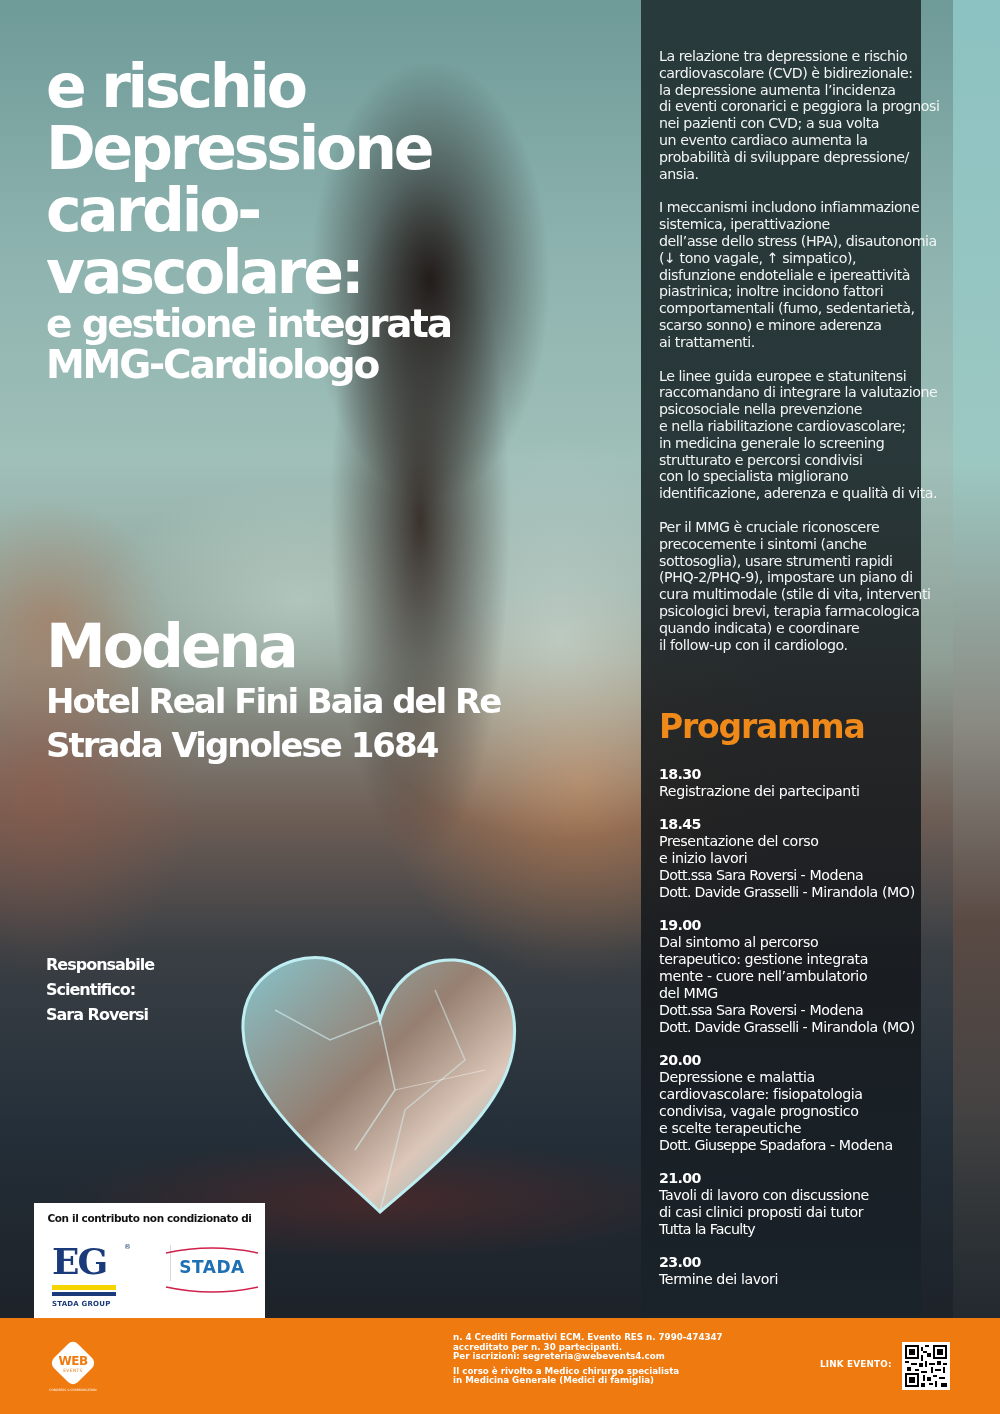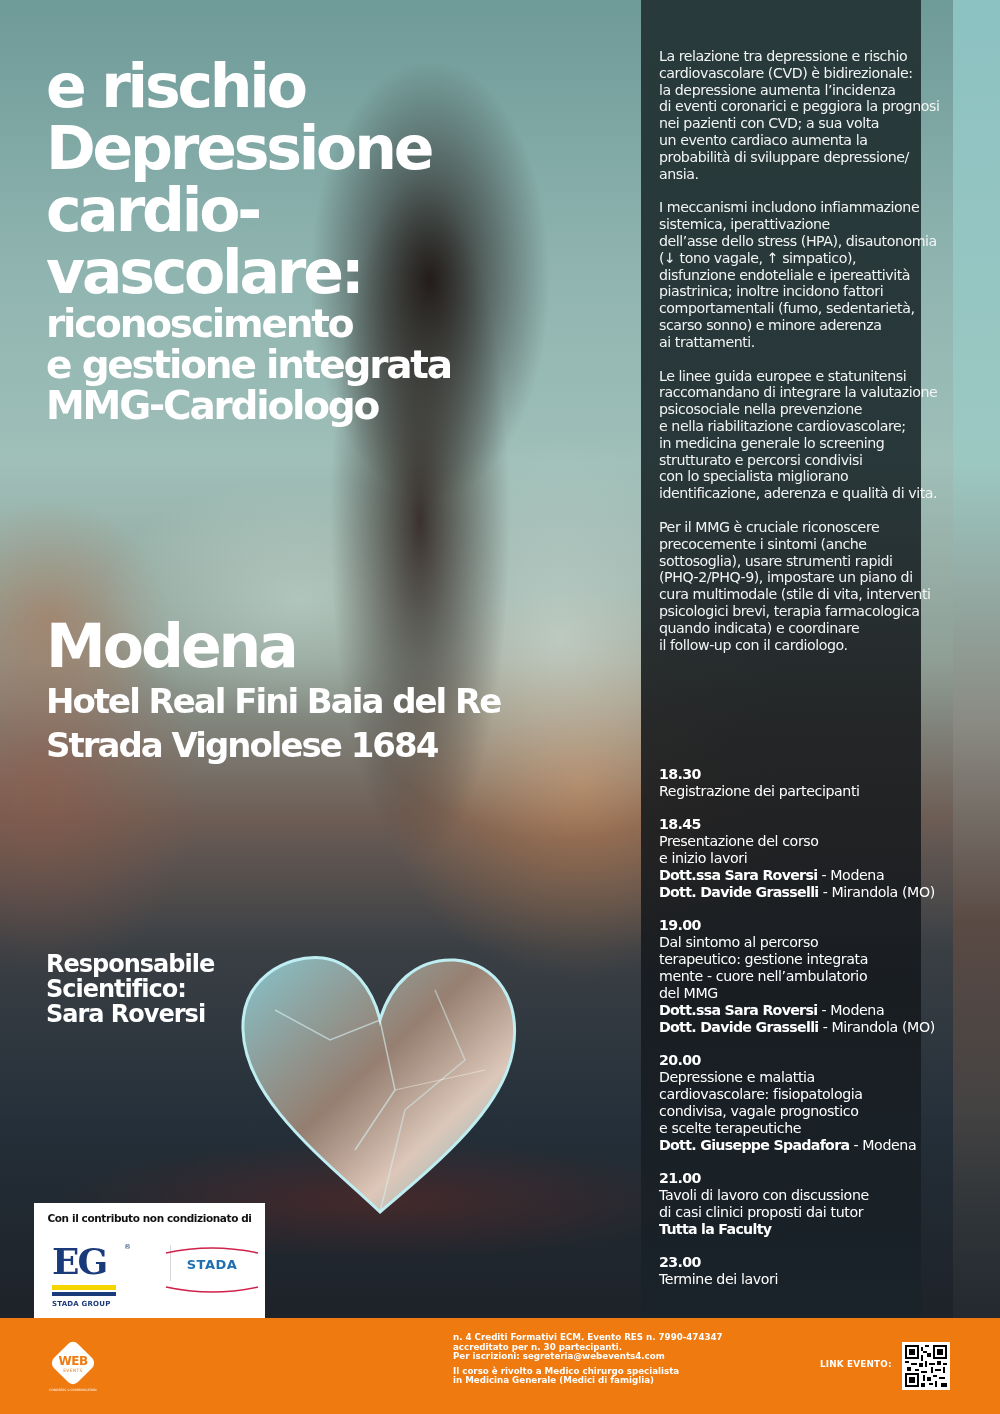--- a/index.html
+++ b/index.html
@@ -52,42 +52,42 @@
   .prog-title {
     position: absolute; left: 18px; top: 707px;
     font-family: "DejaVu Sans", sans-serif; font-weight: bold;
     font-size: 33px; letter-spacing: -1.2px; color: #ef8a1a;
   }
   .program { position: absolute; left: 18px; top: 766px; width: 316px; }
   .slot { margin-bottom: 16px; font-size: 14.2px; line-height: 17px; letter-spacing: -0.4px; }
   .slot .time { font-weight: bold; display: block; letter-spacing: -0.6px; }
   .slot .desc { display: block; white-space: pre-line; }
   .slot .spk { display: block; }
-  .slot .spk b { font-weight: bold; letter-spacing: -0.7px; }
+  .slot .spk b { font-weight: normal; letter-spacing: -0.7px; }
 
   
   .title {
     position: absolute; left: 46px; top: 55px; width: 560px;
     font-weight: bold; color: #fff;
   }
   .title .big {
     display: block; font-size: 60px; line-height: 62px; letter-spacing: -3.2px;
   }
   .title .sub {
     display: block; font-size: 39px; line-height: 41px; letter-spacing: -2.2px;
   }
   .date {
     position: absolute; left: 46px; top: 614px; width: 560px; font-weight: bold;
   }
   .date .d1 { display: block; font-size: 60px; line-height: 62px; letter-spacing: -3.4px; }
   .date .d2 { display: block; font-size: 60px; line-height: 64px; letter-spacing: -3px; }
   .date .venue { display: block; font-size: 34px; line-height: 42px; letter-spacing: -2px; margin-top: 2px; }
   .resp {
     position: absolute; left: 46px; top: 952px; width: 240px;
-    font-weight: bold; font-size: 24px; line-height: 25px; letter-spacing: -1px; white-space: pre-line;
+    font-weight: bold; font-size: 16px; line-height: 25px; letter-spacing: -1px; white-space: pre-line;
   }
 
   
   .sponsor {
     position: absolute; left: 34px; top: 1203px; width: 231px; height: 115px;
     background: #ffffff; color: #111;
   }
   .sponsor .cap {
     position: absolute; left: 0; top: 9px; width: 231px; text-align: center;
     font-size: 10.5px; font-weight: bold; letter-spacing: -0.4px; color: #111;
@@ -99,21 +99,21 @@
   }
   .eg .reg { position: absolute; left: 72px; top: 2px; font-size: 7px; color: #1b3a7a; }
   .eg .bar-y { position: absolute; left: 0; top: 44px; width: 64px; height: 5px; background: #f5d500; }
   .eg .bar-b { position: absolute; left: 0; top: 51px; width: 64px; height: 4px; background: #1b3a7a; }
   .eg .grp { position: absolute; left: 0; top: 59px; font-size: 7px; font-weight: bold; color: #1b3a7a; letter-spacing: 0.2px; }
   .sponsor .divider { position: absolute; left: 136px; top: 42px; width: 1px; height: 36px; background: #d8d8d8; }
   .stada { position: absolute; left: 128px; top: 40px; width: 100px; height: 72px; }
   .stada svg { position: absolute; left: 0; top: 0; }
   .stada .word {
     position: absolute; left: 0; top: 14px; width: 100px; text-align: center;
-    font-size: 13px; font-weight: bold; color: #1e6fb3; letter-spacing: 0.5px;
+    font-size: 17px; font-weight: bold; color: #1e6fb3; letter-spacing: 0.5px;
   }
   .stada .tag {
     position: absolute; left: -4px; top: 58px; width: 108px; text-align: center;
     font-size: 7px; color: #666; margin-top: 21px;
   }
 
   
   .footer {
     position: absolute; left: 0; top: 1318px; width: 1000px; height: 96px;
     background: #ee7a10;
@@ -163,21 +163,20 @@
     <path d="M200 40 L 230 110 L 170 160 L 145 262" fill="none" stroke="#d8f4f6" stroke-opacity="0.5" stroke-width="1.5"></path>
     <path d="M160 140 L 250 120" fill="none" stroke="#ffffff" stroke-opacity="0.4" stroke-width="1.2"></path>
   </svg>
 </div>
 
 <div class="title">
   <span class="big">e rischio</span>
   <span class="big">Depressione</span>
   <span class="big">cardio-</span>
   <span class="big">vascolare:</span>
-  <span class="sub">riconoscimento</span>
   <span class="sub">e gestione integrata</span>
   <span class="sub">MMG-Cardiologo</span>
 </div>
 
 <div class="date">
   <span class="d2">Modena</span>
   <span class="venue">Hotel Real Fini Baia del Re</span>
   <span class="venue">Strada Vignolese 1684</span>
 </div>
 
@@ -235,20 +234,21 @@
     <p>Per il MMG è cruciale riconoscere
 precocemente i sintomi (anche
 sottosoglia), usare strumenti rapidi
 (PHQ-2/PHQ-9), impostare un piano di
 cura multimodale (stile di vita, interventi
 psicologici brevi, terapia farmacologica
 quando indicata) e coordinare
 il follow-up con il cardiologo.</p>
   </div>
 
+  <div class="prog-title">Programma</div>
 
   <div class="program">
     <div class="slot">
       <span class="time">18.30</span>
       <span class="desc">Registrazione dei partecipanti</span>
     </div>
     <div class="slot">
       <span class="time">18.45</span>
       <span class="desc">Presentazione del corso
 e inizio lavori</span>

